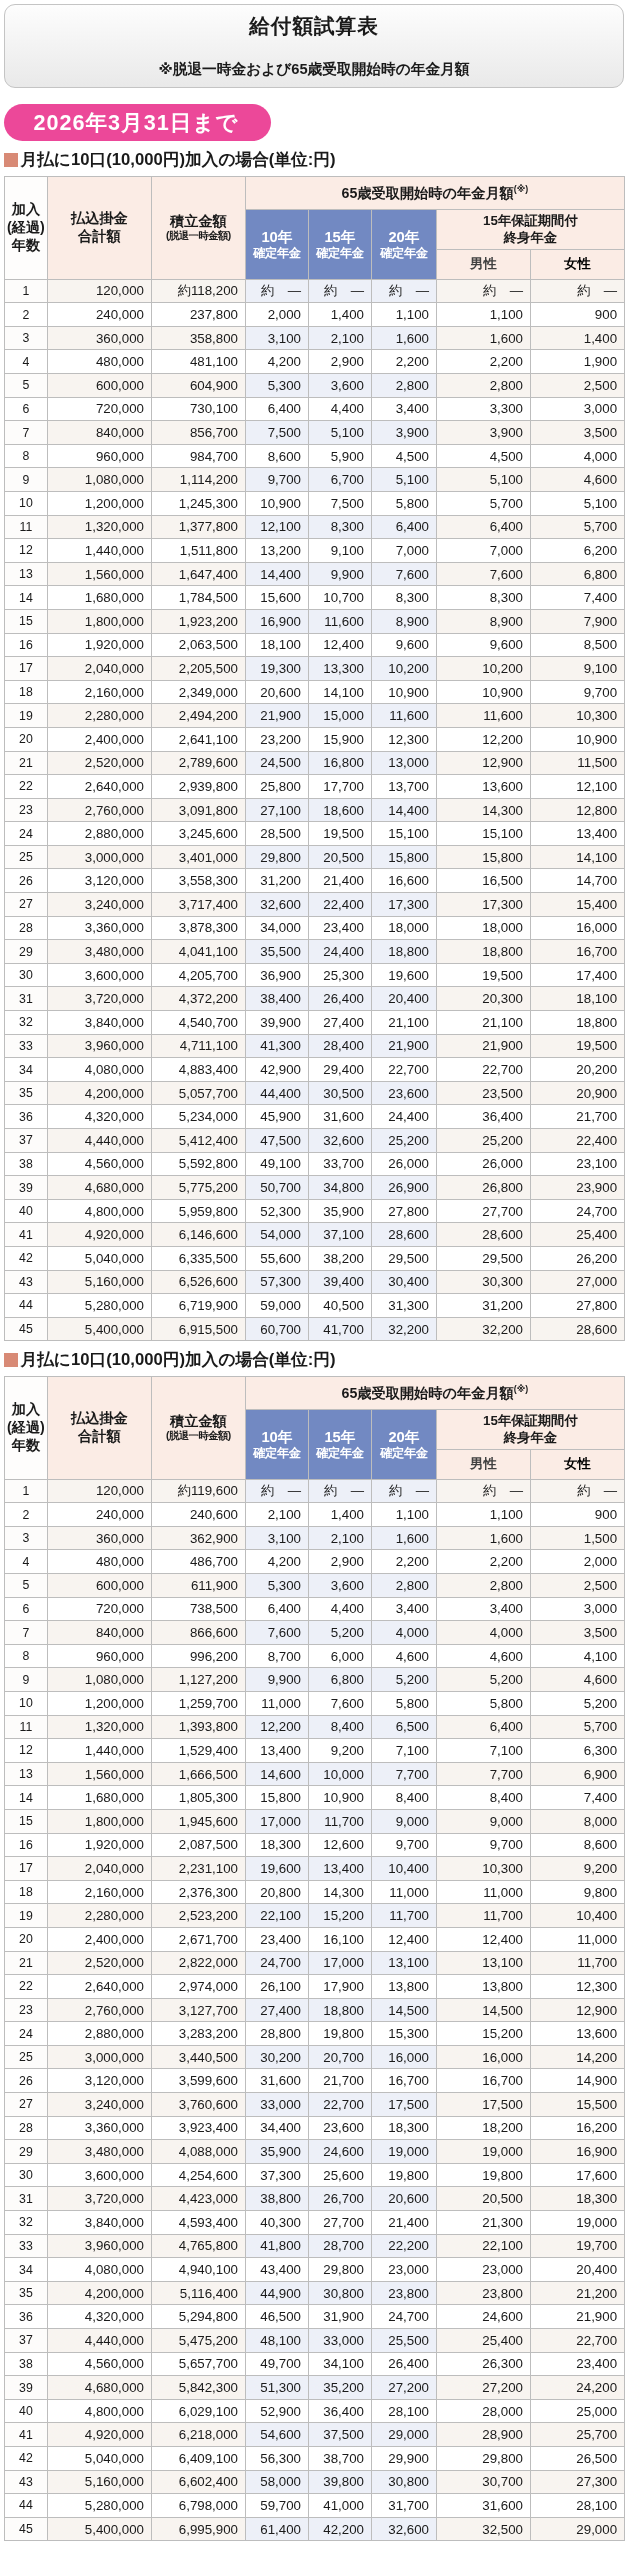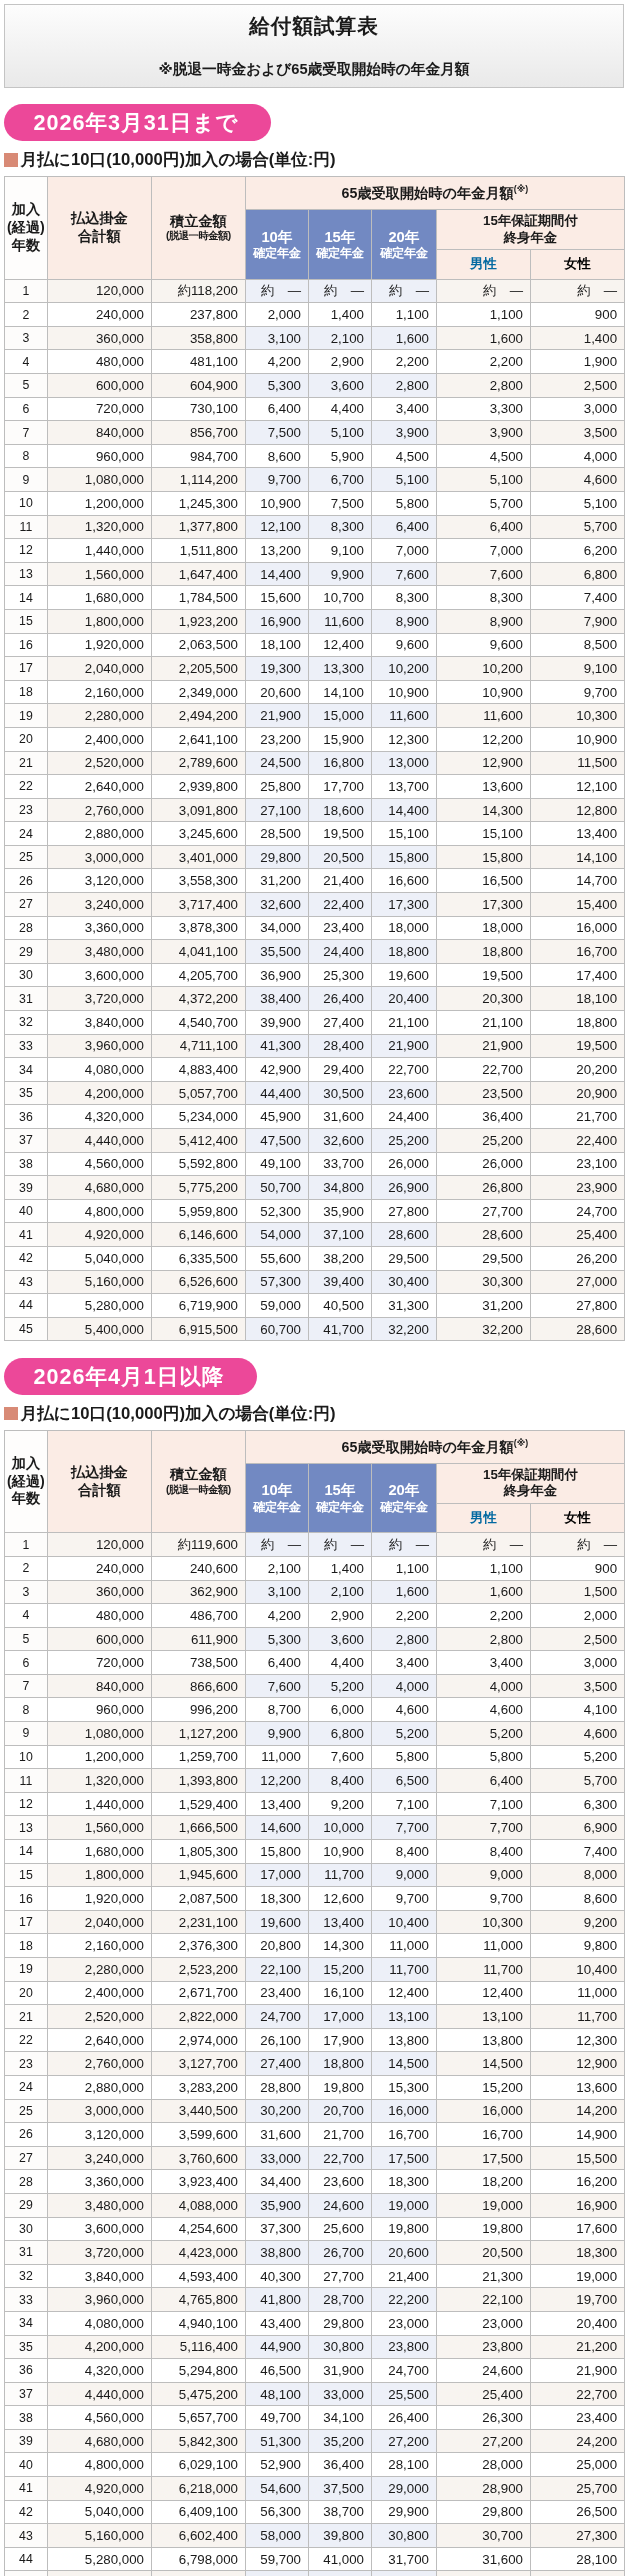--- a/index.html
+++ b/index.html
@@ -6,21 +6,21 @@
   body{
     width:628px;
     font-family:"Liberation Sans","DejaVu Sans",sans-serif;
     color:#1a1a1a;
     padding:3.9px;
     box-sizing:border-box;
   }
   
   .title-box{
     border:1px solid #c4c4c4;
-    border-radius:0;
+    border-radius:11px;
     background:linear-gradient(#fdfdfd,#e9e9e9);
     text-align:center;
     padding:6.9px 3.9px 7.9px;
   }
   .title-box h1{
     margin:0;
     font-size:20.6px;
     font-weight:bold;
     letter-spacing:1px;
   }
@@ -85,21 +85,21 @@
     font-weight:bold;
     vertical-align:middle;
   }
   thead th.th-blue .yr{font-size:14.7px;display:block;}
   thead th.th-blue .fixed{font-size:12.3px;display:block;letter-spacing:-0.5px;}
   thead .row-group th{height:32px;font-size:14.2px;}
   thead .row-cols th{height:39px;}
   thead .row-sex th{height:28.5px;}
   .th-sub{font-size:10.3px;font-weight:bold;display:block;letter-spacing:-0.5px;}
   .note-sup{font-size:8.8px;vertical-align:super;}
-  .male-label{color:#0369a1;}
+  .male-label{color:#404040;}
   .female-label{color:#000000;}
   tbody td{
     height:22.6px;
     font-size:13.3px;
     background:#fff;
     white-space:nowrap;
   }
   tbody td.c-idx{text-align:center;font-size:12.3px;}
   tbody td.c-val{text-align:right;padding-right:6.9px;}
   
@@ -623,21 +623,20 @@
           <td class="c-val">41,700</td>
           <td class="c-val">32,200</td>
           <td class="c-val">32,200</td>
           <td class="c-val">28,600</td>
         </tr>
       </tbody>
   </table>
 </div>
 
 <div>
-  <div class="period-pill">2026年4月1日以降</div>
   <div class="case-line">
     <span class="bullet-square"></span>
     <span class="case-label">月払に10口(10,000円)加入の場合(単位:円)</span>
   </div>
   <table class="benefit">
     <colgroup>
       <col style="width:43px">
         <col style="width:104px">
         <col style="width:94px">
       <col style="width:63px">

